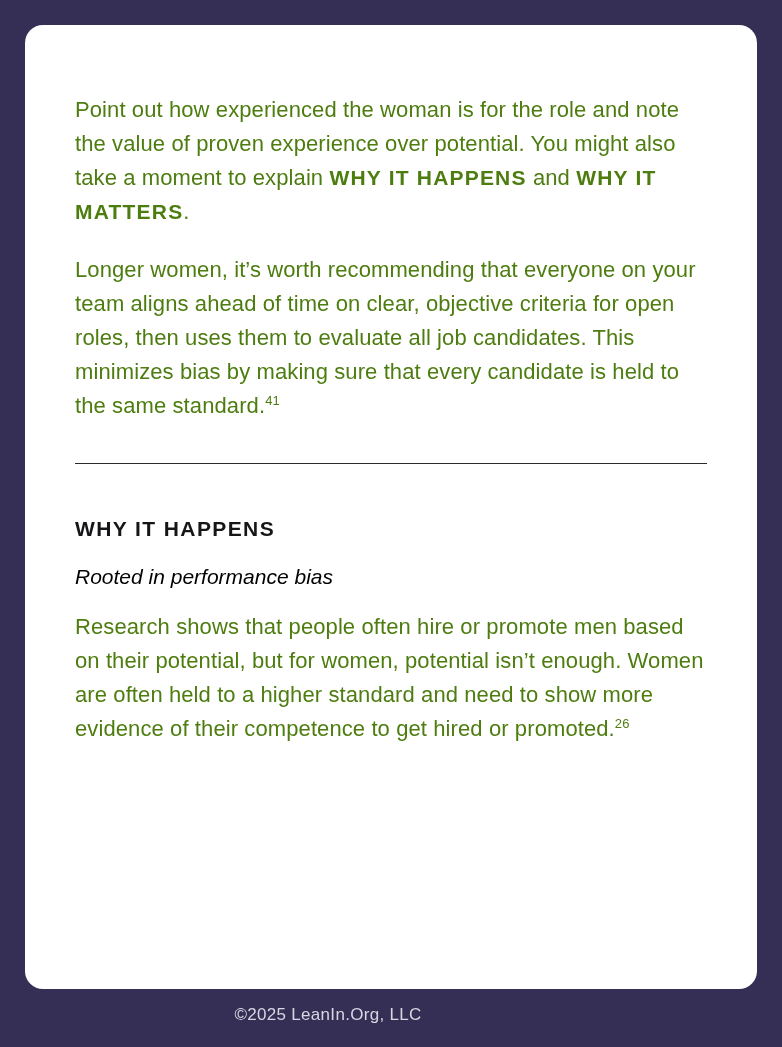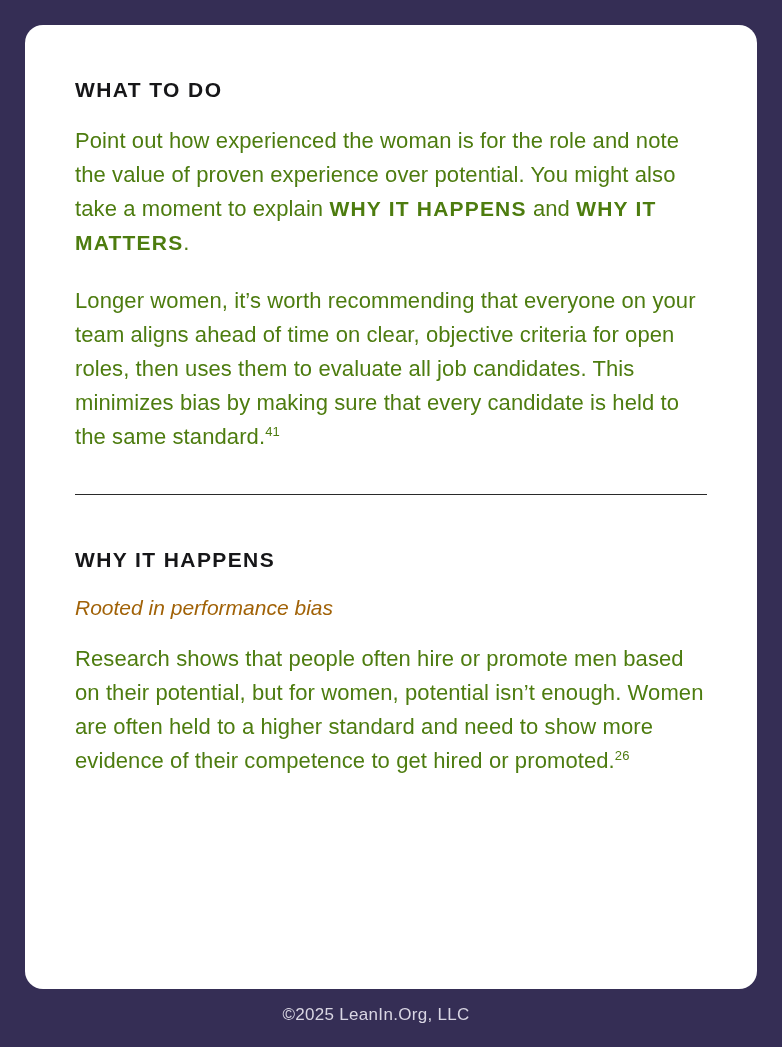--- a/index.html
+++ b/index.html
@@ -57,42 +57,40 @@
     margin: 40px 0 0 0;
     width: 632px;
   }
   .section-2 {
     margin-top: 52px;
   }
   .subtitle-italic {
     font-style: italic;
     font-size: 21px;
     line-height: 1.3;
-    color: #a16207;
+    color: #000000;
     margin: 0 0 20px 0;
   }
   .footer {
     position: absolute;
     left: 0;
     top: 1005px;
     width: 656px;
     text-align: center;
     color: #d9d6e3;
     font-size: 17px;
     letter-spacing: 0.3px;
-    padding-left: 48px;
   }
 </style>
 </head>
 <body>
 
 <div class="card">
 
   <div>
-    <h2 class="section-heading">WHAT TO DO</h2>
 
     <p class="body-para"><span>Point out how experienced the woman is for the role and note the value of proven experience over potential. You might also take a moment to explain </span><span class="inline-bold">WHY IT HAPPENS</span><span> and </span><span class="inline-bold">WHY IT MATTERS</span><span>.</span></p>
 
     <p class="body-para"><span>Longer women, it’s worth recommending that everyone on your team aligns ahead of time on clear, objective criteria for open roles, then uses them to evaluate all job candidates. This minimizes bias by making sure that every candidate is held to the same standard.</span><sup class="footnote">41</sup></p>
   </div>
 
   <hr class="divider">
 
   <div class="section-2">
     <h2 class="section-heading">WHY IT HAPPENS</h2>

